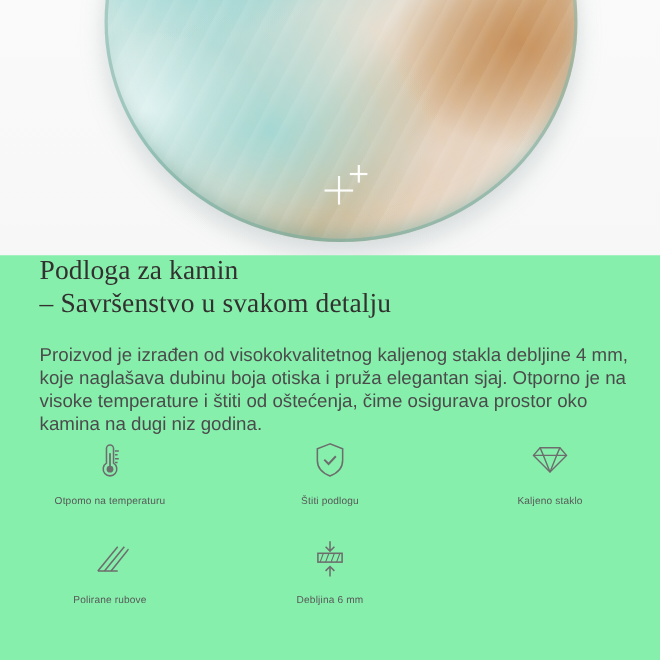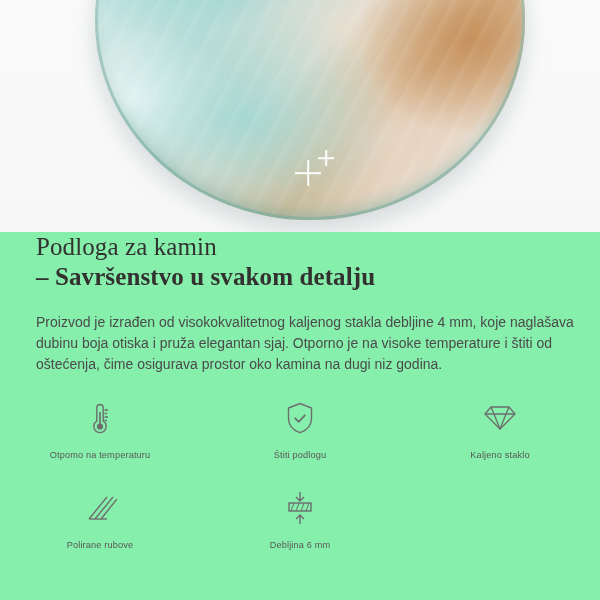--- a/index.html
+++ b/index.html
@@ -121,25 +121,25 @@
   .title {
     margin: 0;
     padding: 0 36px;
     font-family: "Liberation Serif", serif;
     font-weight: 400;
     font-size: 25px;
     line-height: 30px;
     color: #33312f;
     letter-spacing: 0.1px;
   }
-  .title .line2 { display: block; font-weight: bold; }
+  .title .line2 { display: block; }
   .paragraph {
     margin: 20px 0 0 0;
     padding: 0 24px 0 36px;
-    font-size: 14px;
+    font-size: 17px;
     line-height: 21px;
     color: #4b4b4b;
     max-width: 540px;
   }
 
   
   .features {
     position: absolute;
     left: 0;
     top: 398px;

